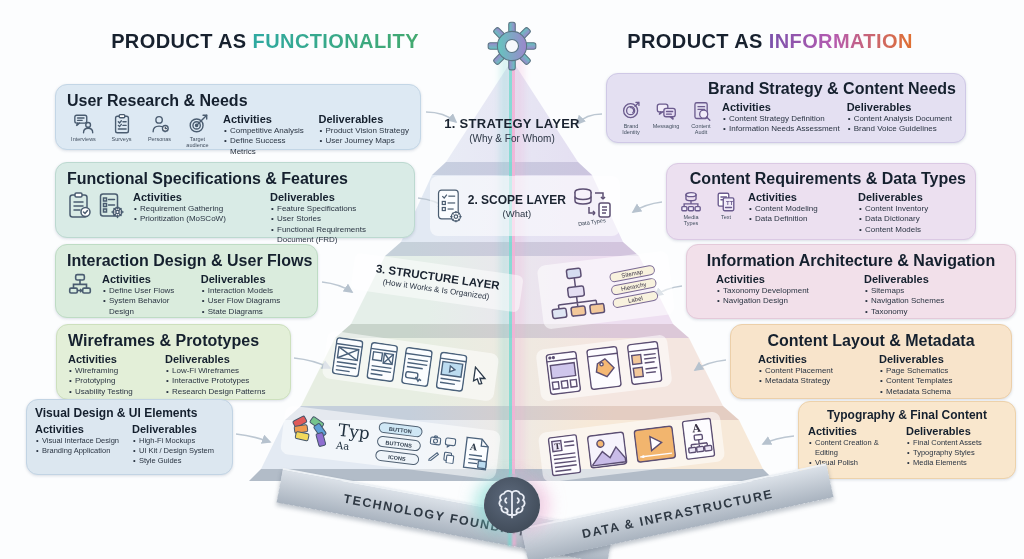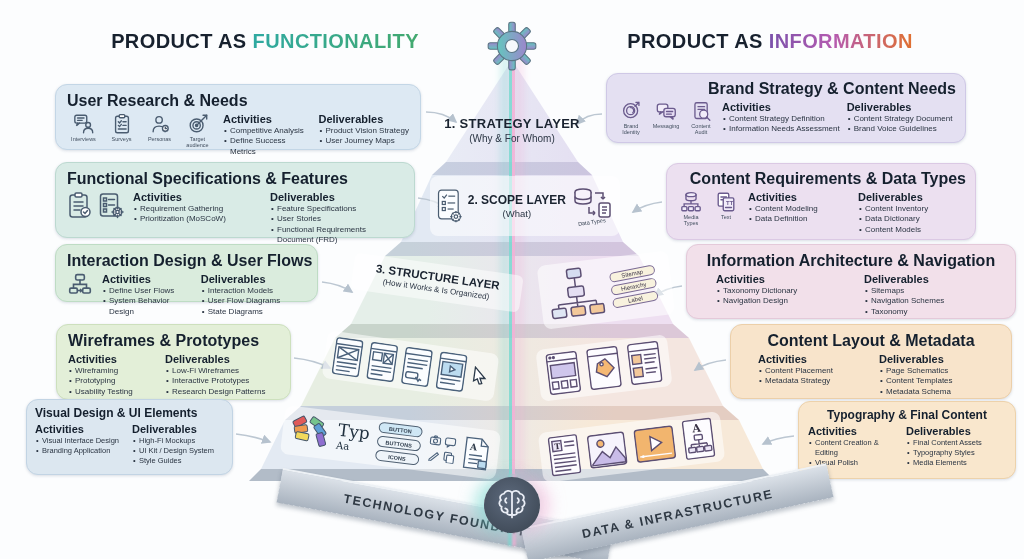--- a/index.html
+++ b/index.html
@@ -28,21 +28,21 @@
 
   
   .div-glow{position:absolute;left:502px;top:42px;width:20px;height:432px;background:linear-gradient(90deg,rgba(110,216,206,.55),rgba(110,216,206,0) 50%,rgba(242,170,212,0) 50%,rgba(242,170,212,.55));filter:blur(4px);}
   .div-core{position:absolute;left:509px;top:42px;width:6px;height:432px;background:linear-gradient(90deg,#7ad9d0 0 50%,#f3b1d6 50% 100%);opacity:.85;}
   .div-bot{position:absolute;left:508px;top:474px;width:8px;height:72px;background:linear-gradient(90deg,#7ad9d0 0 50%,#f3b1d6 50% 100%);opacity:.75;filter:blur(1px);}
 
   
   .panel{position:absolute;border-radius:12px;padding:7px 11px;box-shadow:0 1px 3px rgba(80,100,130,.2);}
   .lb1{left:55px;top:84px;width:366px;height:66px;background:#dde9f3;border:1px solid #c3d6e6;}
   .lb2{left:55px;top:162px;width:360px;height:76px;background:#d9ebe6;border:1px solid #bcd9d0;}
-  .lb3{left:55px;top:244px;width:263px;height:58px;background:#daecdd;border:1px solid #bedcc4;}
+  .lb3{left:55px;top:244px;width:263px;height:74px;background:#daecdd;border:1px solid #bedcc4;}
   .lb4{left:56px;top:324px;width:235px;height:76px;background:#e3efd8;border:1px solid #cde0bd;}
   .lb5{left:26px;top:399px;width:207px;height:76px;background:#dce7f0;border:1px solid #c2d4e4;padding:6px 8px;}
   .rb1{left:606px;top:73px;width:360px;height:70px;background:#e4e0f2;border:1px solid #cfc8e6;padding:6px 9px;}
   .rb2{left:666px;top:163px;width:310px;height:77px;background:#ece0f0;border:1px solid #dbc9e4;padding:6px 9px;}
   .rb3{left:686px;top:244px;width:330px;height:75px;background:#f2e0ea;border:1px solid #e4c9d9;}
   .rb4{left:730px;top:324px;width:282px;height:75px;background:#f8e4cb;border:1px solid #eccfa9;}
   .rb5{left:798px;top:401px;width:218px;height:78px;background:#f9e7cd;border:1px solid #edd2ab;padding:6px 8px;}
   .ptitle{font-size:16px;font-weight:bold;color:#15202e;margin-bottom:3px;white-space:nowrap;}
   .ptitle.r{text-align:right;}
   .ptitle.c{text-align:center;}
@@ -565,21 +565,21 @@
             <span>Content Audit</span>
           </div>
       </div>
       <div class="col" style="width:128px;">
         <div class="col-h">Activities</div>
         <div class="b">Content Strategy Definition</div>
         <div class="b">Information Needs Assessment</div>
       </div>
       <div class="col" style="width:118px;">
         <div class="col-h">Deliverables</div>
-        <div class="b">Content Strategy Document</div>
+        <div class="b">Content Analysis Document</div>
         <div class="b">Brand Voice Guidelines</div>
       </div>
     </div>
   </div>
 
   <div class="panel rb2">
     <div class="ptitle r">Content Requirements &amp; Data Types</div>
     <div class="pbody" style="gap:7px;">
       <div class="ics">
         <div class="ic" style="width:30px;">
@@ -617,21 +617,21 @@
         <div class="b">Content Models</div>
       </div>
     </div>
   </div>
 
   <div class="panel rb3">
     <div class="ptitle c">Information Architecture &amp; Navigation</div>
     <div class="pbody" style="justify-content:center;gap:18px;">
       <div class="col" style="width:130px;">
         <div class="col-h">Activities</div>
-        <div class="b">Taxonomy Dictionary</div>
+        <div class="b">Taxonomy Development</div>
         <div class="b">Navigation Design</div>
       </div>
       <div class="col" style="width:122px;">
         <div class="col-h">Deliverables</div>
         <div class="b">Sitemaps</div>
         <div class="b">Navigation Schemes</div>
         <div class="b">Taxonomy</div>
       </div>
     </div>
   </div>

